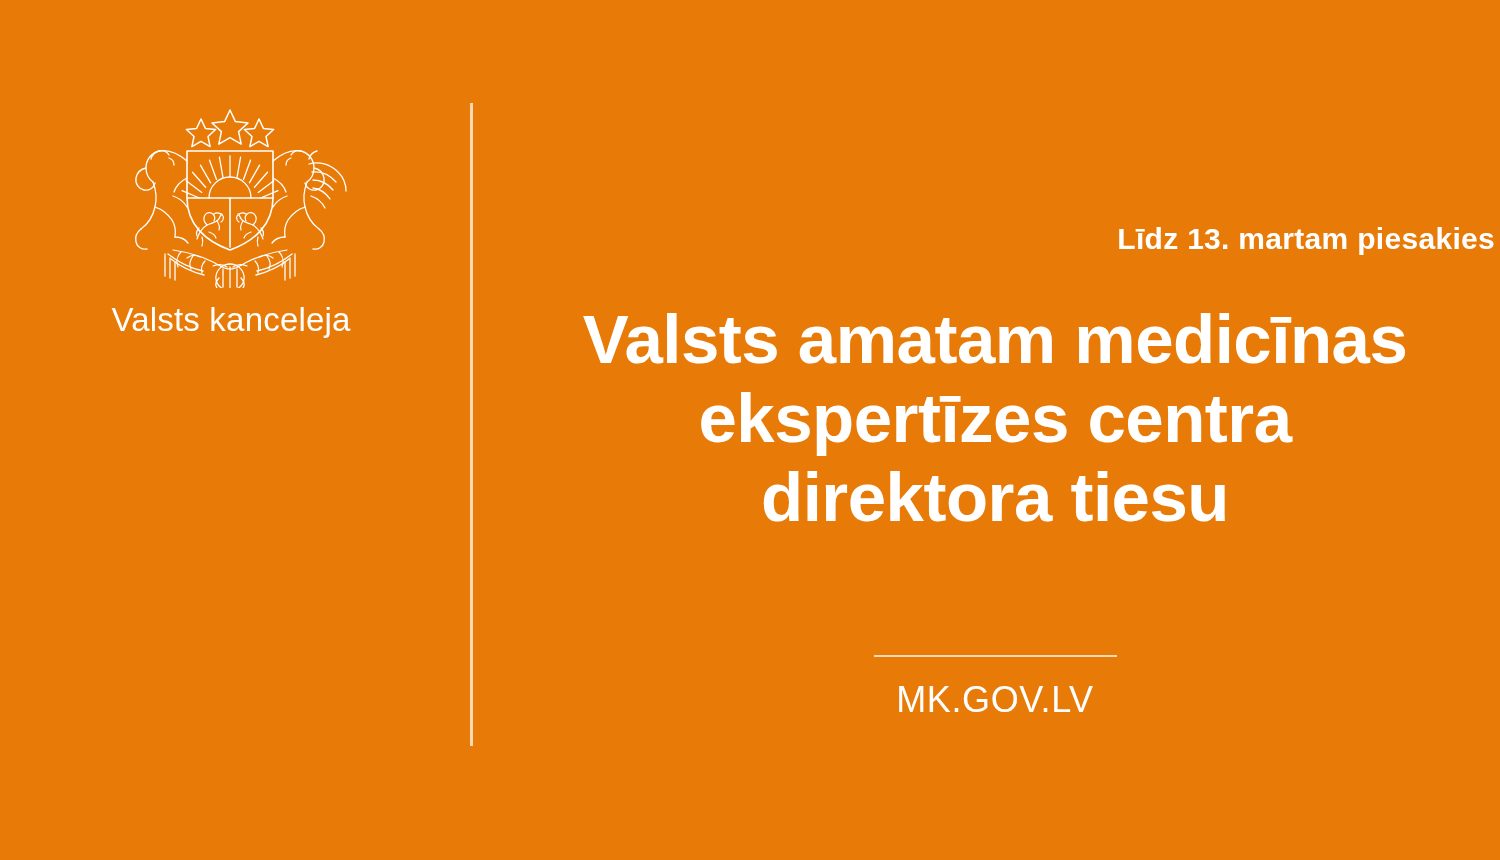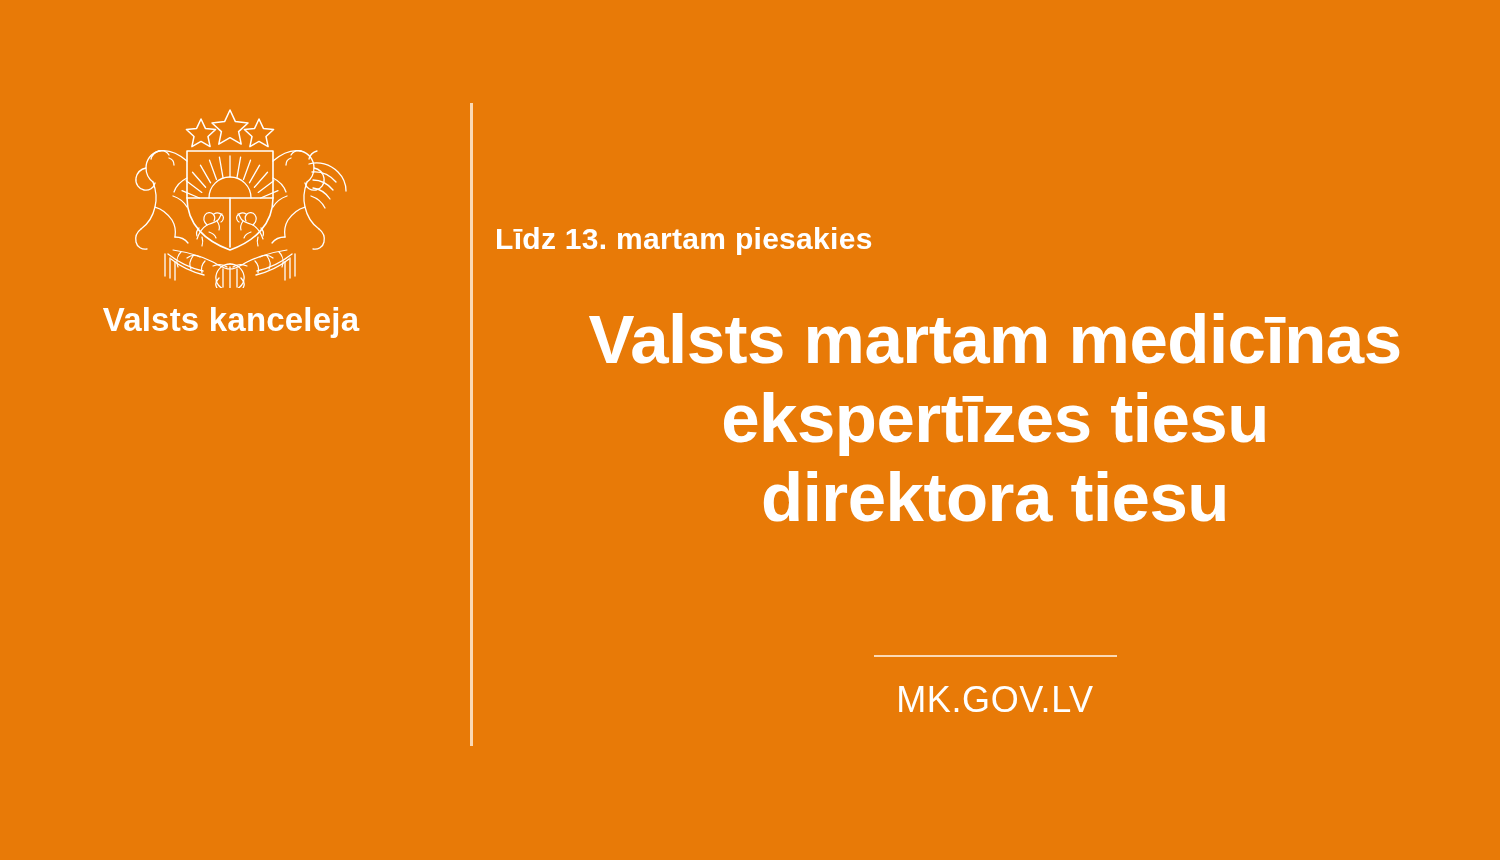--- a/index.html
+++ b/index.html
@@ -44,21 +44,21 @@
   }
 
   .brand-name {
     position: absolute;
     left: 0;
     top: 300px;
     width: 462px;
     text-align: center;
     color: #ffffff;
     font-size: 33px;
-    font-weight: 700;
+    font-weight: 400;
     letter-spacing: 0.2px;
     line-height: 40px;
     white-space: nowrap;
   }
 
   
   .v-divider {
     position: absolute;
     left: 470px;
     top: 103px;
@@ -74,21 +74,21 @@
     top: 0;
     width: 1005px;
     height: 860px;
   }
 
   .eyebrow {
     position: absolute;
     left: 0;
     top: 220px;
     width: 1000px;
-    text-align: left;
+    text-align: right;
     color: #ffffff;
     font-size: 30px;
     font-weight: 700;
     letter-spacing: 0.3px;
     line-height: 38px;
     white-space: nowrap;
   }
 
   .headline {
     position: absolute;
@@ -267,22 +267,22 @@
     <div class="brand-name">Valsts kanceleja</div>
   </div>
 
   <div class="v-divider"></div>
 
   <div class="content">
 
     <div class="eyebrow">Līdz 13. martam piesakies</div>
 
     <div class="headline">
-      <span class="hl-line">Valsts martam medicīnas</span>
-      <span class="hl-line">ekspertīzes tiesu</span>
+      <span class="hl-line">Valsts amatam medicīnas</span>
+      <span class="hl-line">ekspertīzes centra</span>
       <span class="hl-line">direktora tiesu</span>
     </div>
 
     <div class="footer">
       <div class="h-divider"></div>
       <div class="site-url">MK.GOV.LV</div>
     </div>
   </div>
 
 </div>

